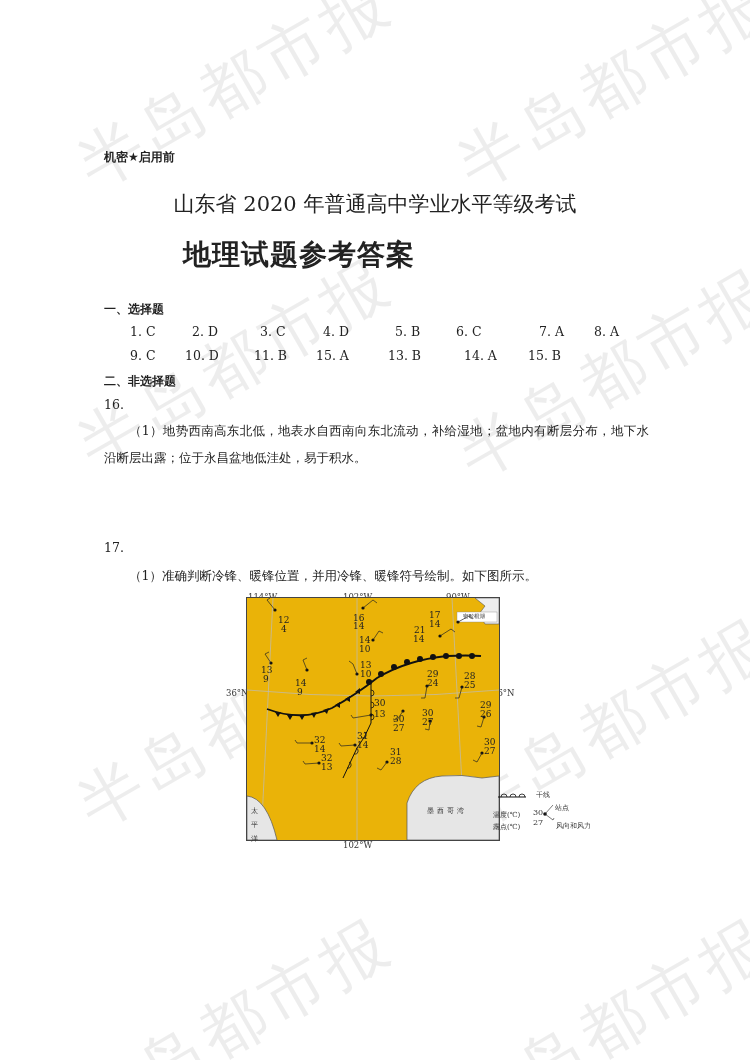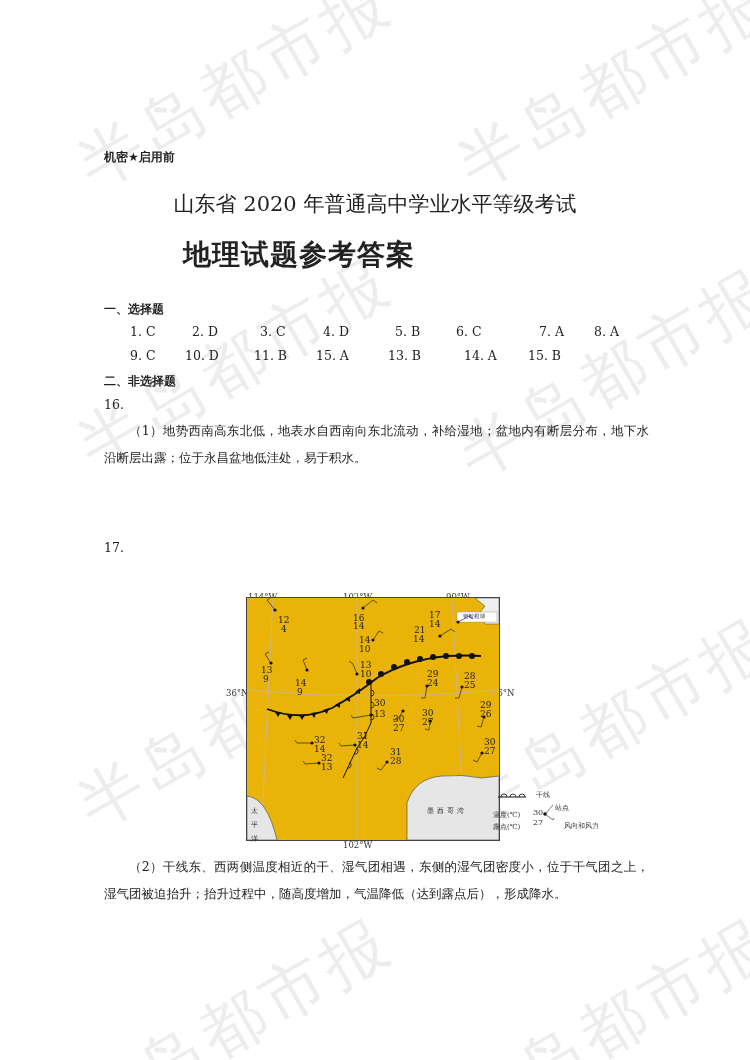--- a/index.html
+++ b/index.html
@@ -62,20 +62,21 @@
     <span class="ans" style="left:186px">15. A</span>
     <span class="ans" style="left:258px">13. B</span>
     <span class="ans" style="left:334px">14. A</span>
     <span class="ans" style="left:398px">15. B</span>
   </div>
 
   <div class="sec" style="top:373px;">二、非选择题</div>
   <div class="qnum" style="top:397px;">16.</div>
   <div class="para" style="top:417px;">（1）地势西南高东北低，地表水自西南向东北流动，补给湿地；盆地内有断层分布，地下水沿断层出露；位于永昌盆地低洼处，易于积水。</div>
   <div class="qnum" style="top:540px;">17.</div>
+  <div class="para" style="top:562px;">（1）准确判断冷锋、暖锋位置，并用冷锋、暖锋符号绘制。如下图所示。</div>
 
   <div class="deg" style="left:248px;top:592px;">114°W</div>
   <div class="deg" style="left:343px;top:592px;">102°W</div>
   <div class="deg" style="left:446px;top:592px;">90°W</div>
   <div class="deg" style="left:343px;top:840px;">102°W</div>
   <div class="deg" style="left:226px;top:688px;">36°N</div>
   <div class="deg" style="left:492px;top:688px;">36°N</div>
 
   <div class="map">
     <svg width="252" height="242" viewBox="0 0 252 242">
@@ -226,18 +227,17 @@
     <div class="legend-txt" style="left:493px;top:810px;">温度(℃)</div>
     <div class="legend-txt" style="left:493px;top:822px;">露点(℃)</div>
     <div class="legend-txt" style="left:533px;top:808px;font-size:8px;">30</div>
     <div class="legend-txt" style="left:533px;top:818px;font-size:8px;">27</div>
     <svg style="position:absolute;left:542px;top:800px;" width="20" height="28">
       <circle cx="3" cy="14" r="1.8" fill="#111"></circle>
       <path d="M3,14 L11,5" stroke="#222" stroke-width="0.6"></path>
       <path d="M3,14 L11,20 L12,18" stroke="#222" stroke-width="0.6" fill="none"></path>
     </svg>
     <div class="legend-txt" style="left:555px;top:803px;">站点</div>
-    <div class="legend-txt" style="left:556px;top:821px;margin-left:8px;">风向和风力</div>
-  </div>
-
-  <div class="para" style="top:853px;">（2）干线东、西两侧温度相近的干、湿气团相遇，东侧的湿气团密度小，位于干气团之上，湿气团被迫抬升；抬升过程中，随高度增加，气温降低（达到露点后），形成降水。</div>
+    <div class="legend-txt" style="left:556px;top:821px;">风向和风力</div>
+  </div>
+
 
 </div>
 
 </body></html>

